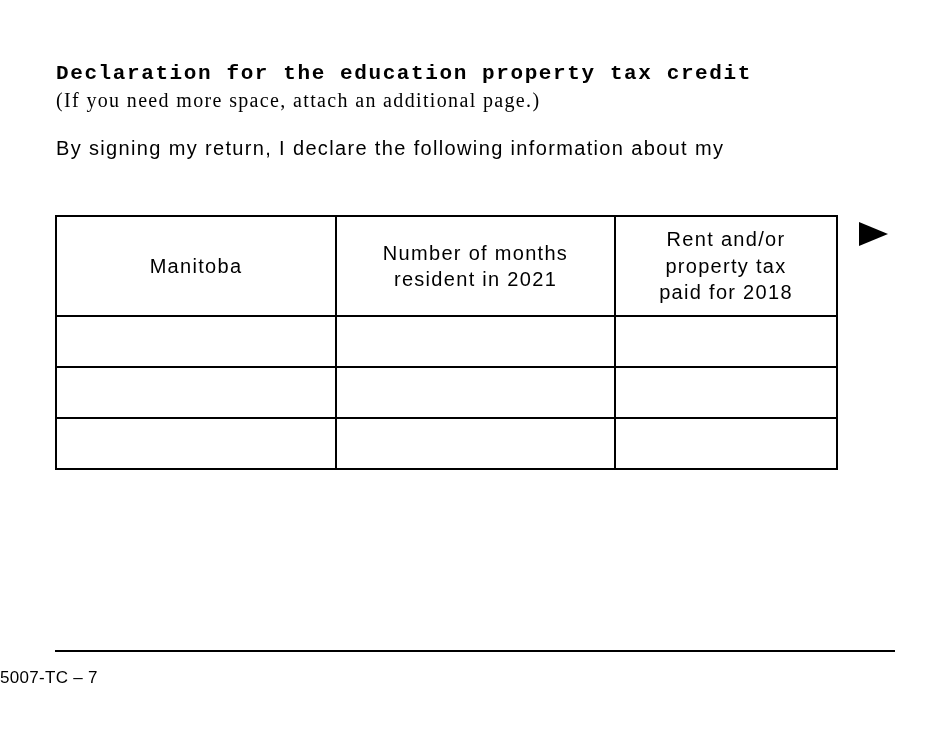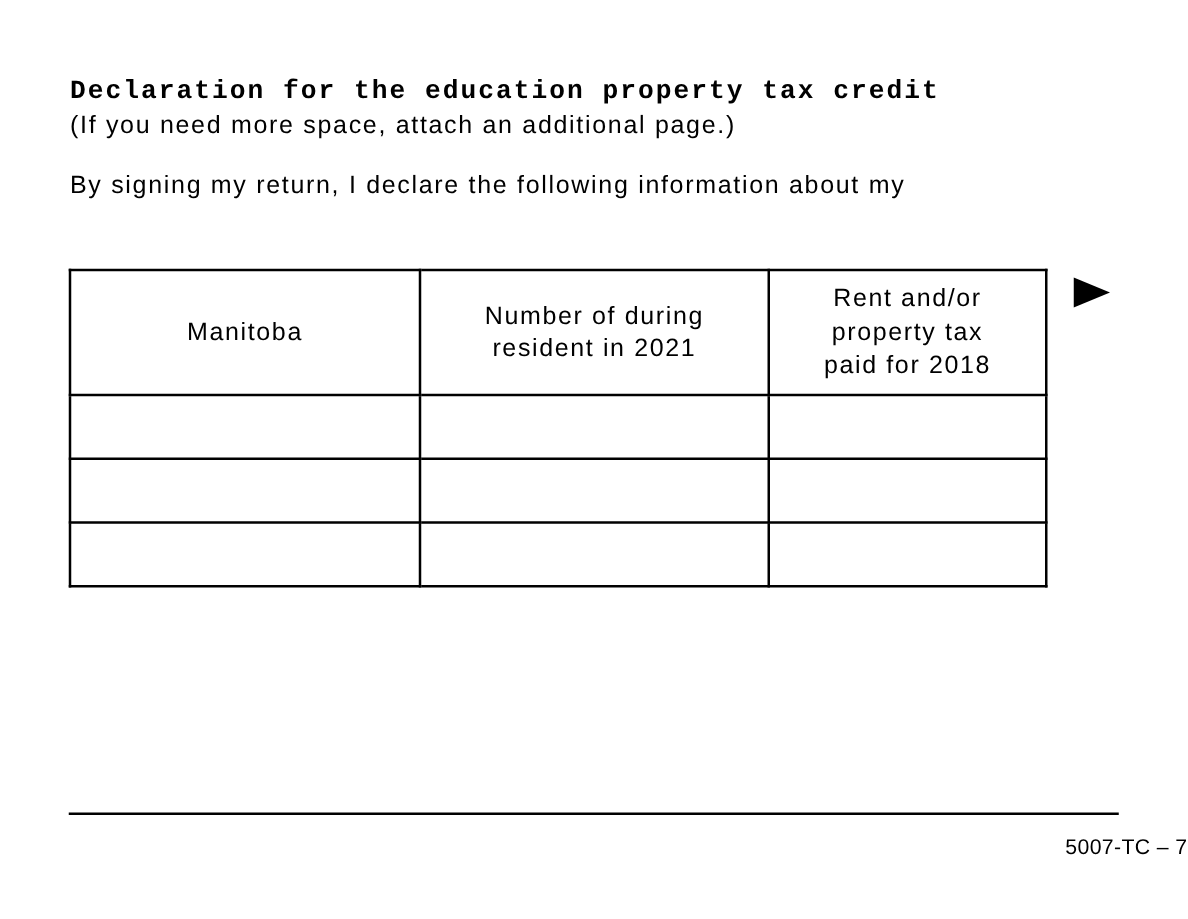--- a/index.html
+++ b/index.html
@@ -26,20 +26,21 @@
       margin: 0;
       font-family: Liberation Mono, monospace;
     }
     .subtitle {
       position: absolute;
       left: 56px;
       top: 89px;
       font-size: 20px;
       letter-spacing: 1.35px;
       white-space: nowrap;
+      font-family: Liberation Serif, serif;
     }
     .intro {
       position: absolute;
       left: 56px;
       top: 135px;
       font-size: 20px;
       letter-spacing: 1.35px;
       line-height: 27px;
       white-space: nowrap;
       text-align: center;
@@ -86,21 +87,21 @@
       top: 650px;
       width: 840px;
       height: 2px;
       background: #000000;
     }
     .footer {
       position: absolute;
       left: 0;
       width: 950px;
       top: 668px;
-      text-align: right;
+      text-align: left;
       font-size: 17px;
       letter-spacing: 0.3px;
     }
   </style>
 </head>
 <body>
 
 <h1 class="title">Declaration for the education property tax credit</h1>
 <div class="subtitle">(If you need more space, attach an additional page.)</div>
 
@@ -113,21 +114,21 @@
     <col class="col-address">
     <col class="col-months">
     <col class="col-rent">
   </colgroup>
   <thead>
     <tr>
       <th>
         <div>Manitoba</div>
       </th>
       <th>
-        <div>Number of during</div>
+        <div>Number of months</div>
         <div>resident in 2021</div>
       </th>
       <th>
         <div>Rent and/or</div>
         <div>property tax</div>
         <div>paid for 2018</div>
       </th>
     </tr>
   </thead>
   <tbody>

